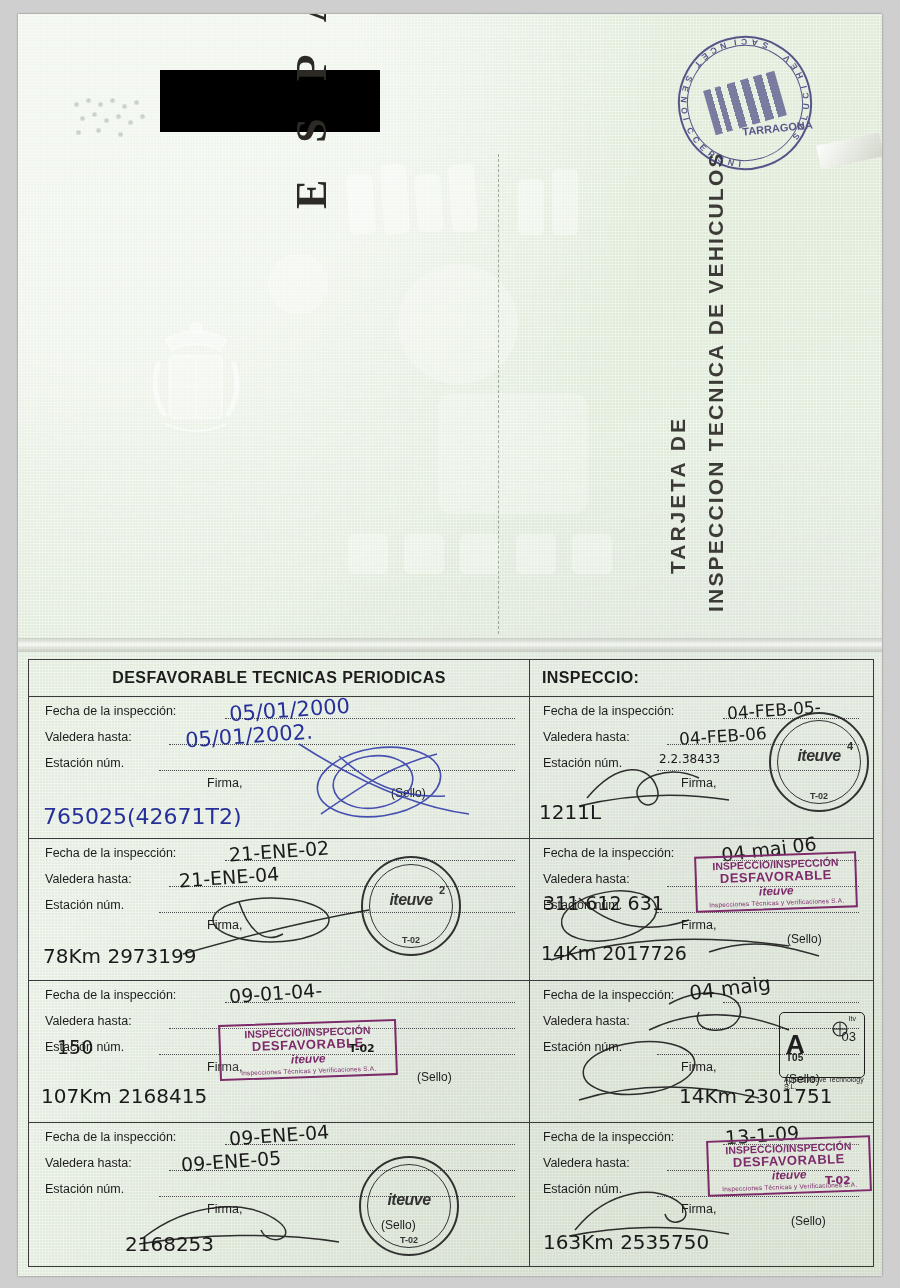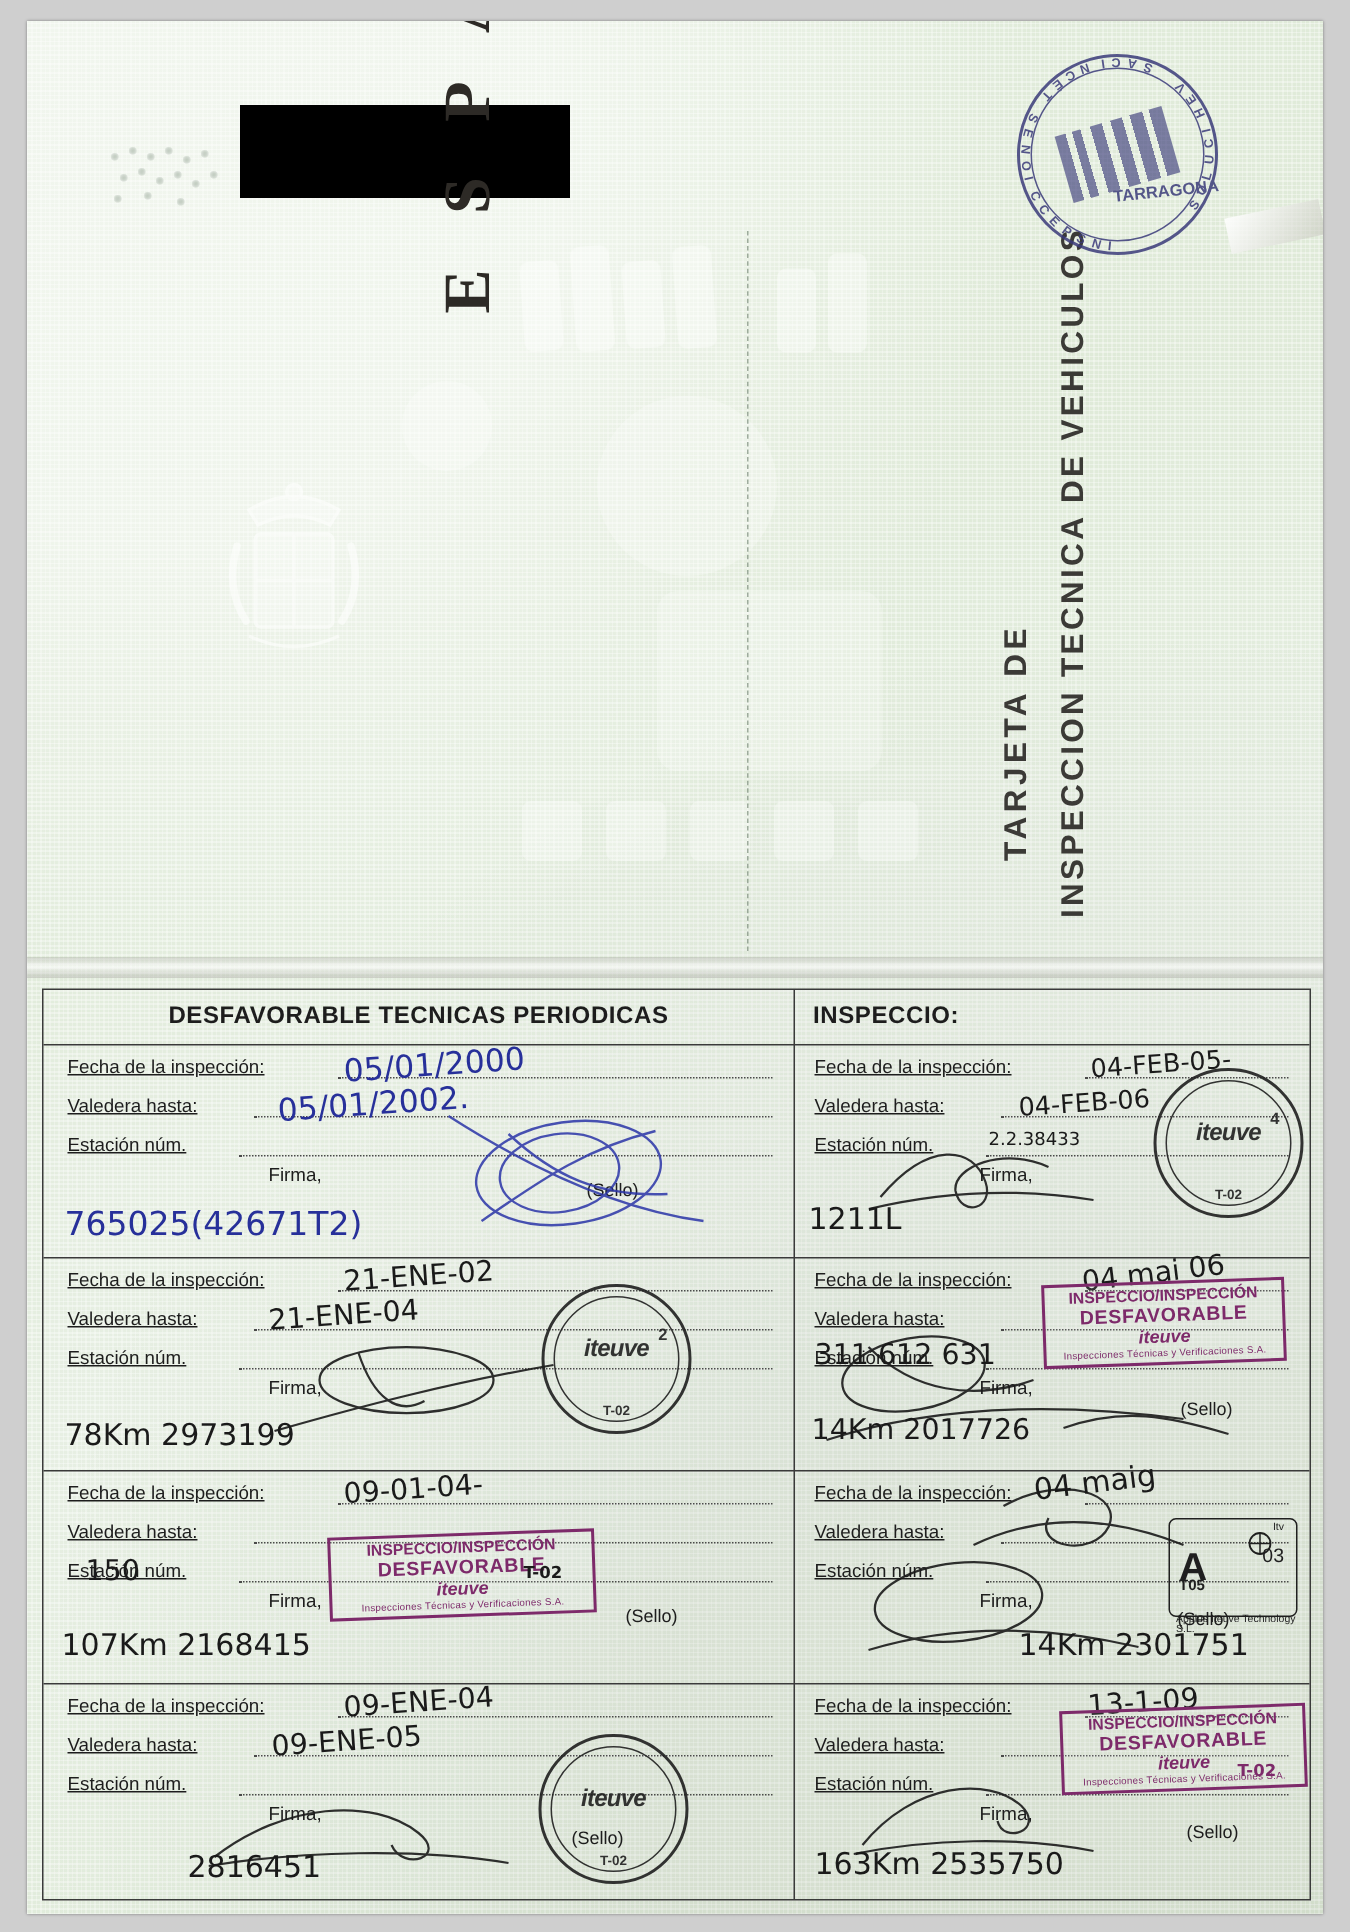--- a/index.html
+++ b/index.html
@@ -109,27 +109,27 @@
     display:flex;align-items:center;padding-left:12px;
     font-size:16px;font-weight:bold;letter-spacing:.4px;color:#1d1d1d;
     border-left:1.6px solid #3a3a3a;
   }
   .vsplit{position:absolute;left:500px;top:36px;width:0;height:570px;border-left:1.6px solid #3a3a3a;}
   .row{position:absolute;left:0;width:100%;border-bottom:1.2px solid #3a3a3a;height:142px;}
   .r0{top:36px;} .r1{top:178px;} .r2{top:320px;} .r3{top:462px;border-bottom:none;height:144px;}
   .cell{position:absolute;top:0;height:100%;width:500px;}
   .cell.right{left:500px;width:344px;}
   .lbl{
-    position:absolute;font-size:12.5px;color:#1d1d1d;white-space:nowrap;text-decoration:underline;
+    position:absolute;font-size:12.5px;color:#1d1d1d;white-space:nowrap;
   }
   .dots{
     position:absolute;border-bottom:1.3px dotted #4a4a4a;
   }
   .firma{
-    position:absolute;font-size:12.5px;color:#1d1d1d;
+    position:absolute;font-size:12.5px;color:#1d1d1d;margin-left:28px;
   }
   .sello{
     position:absolute;font-size:12px;color:#1d1d1d;
   }
   
   .hw{
     position:absolute;
     font-family:"DejaVu Sans", sans-serif;
     color:#1b2a6b;white-space:nowrap;
   }
@@ -476,21 +476,21 @@
 
         <div class="lbl" style="left:16px;top:34px">Valedera hasta:</div>
         <div class="dots" style="left:140px;top:48px;width:346px"></div>
         <div class="hw black slant" style="left:152px;top:28px;font-size:19px">09-ENE-05</div>
 
         <div class="lbl" style="left:16px;top:60px">Estación núm.</div>
         <div class="dots" style="left:130px;top:74px;width:356px"></div>
         <div class="firma" style="left:150px;top:80px">Firma,</div>
         <div class="sello" style="left:352px;top:96px">(Sello)</div>
 
-        <div class="hw black" style="left:96px;top:110px;font-size:20px">2816451</div>
+        <div class="hw black" style="left:96px;top:110px;font-size:20px">2168253</div>
 
         <div class="cstamp" style="left:330px;top:34px">
           <div class="inner"></div>
           <div class="logo">iteuve</div>
           <div class="t02">T-02</div>
         </div>
 
         <svg class="scribble" style="left:110px;top:66px" width="230" height="70">
           <g fill="none" stroke="#1a1a1a" stroke-width="1.5" opacity=".9">
             <path d="M4 50 C50 14 110 10 140 34 C160 50 130 60 122 42"></path>

